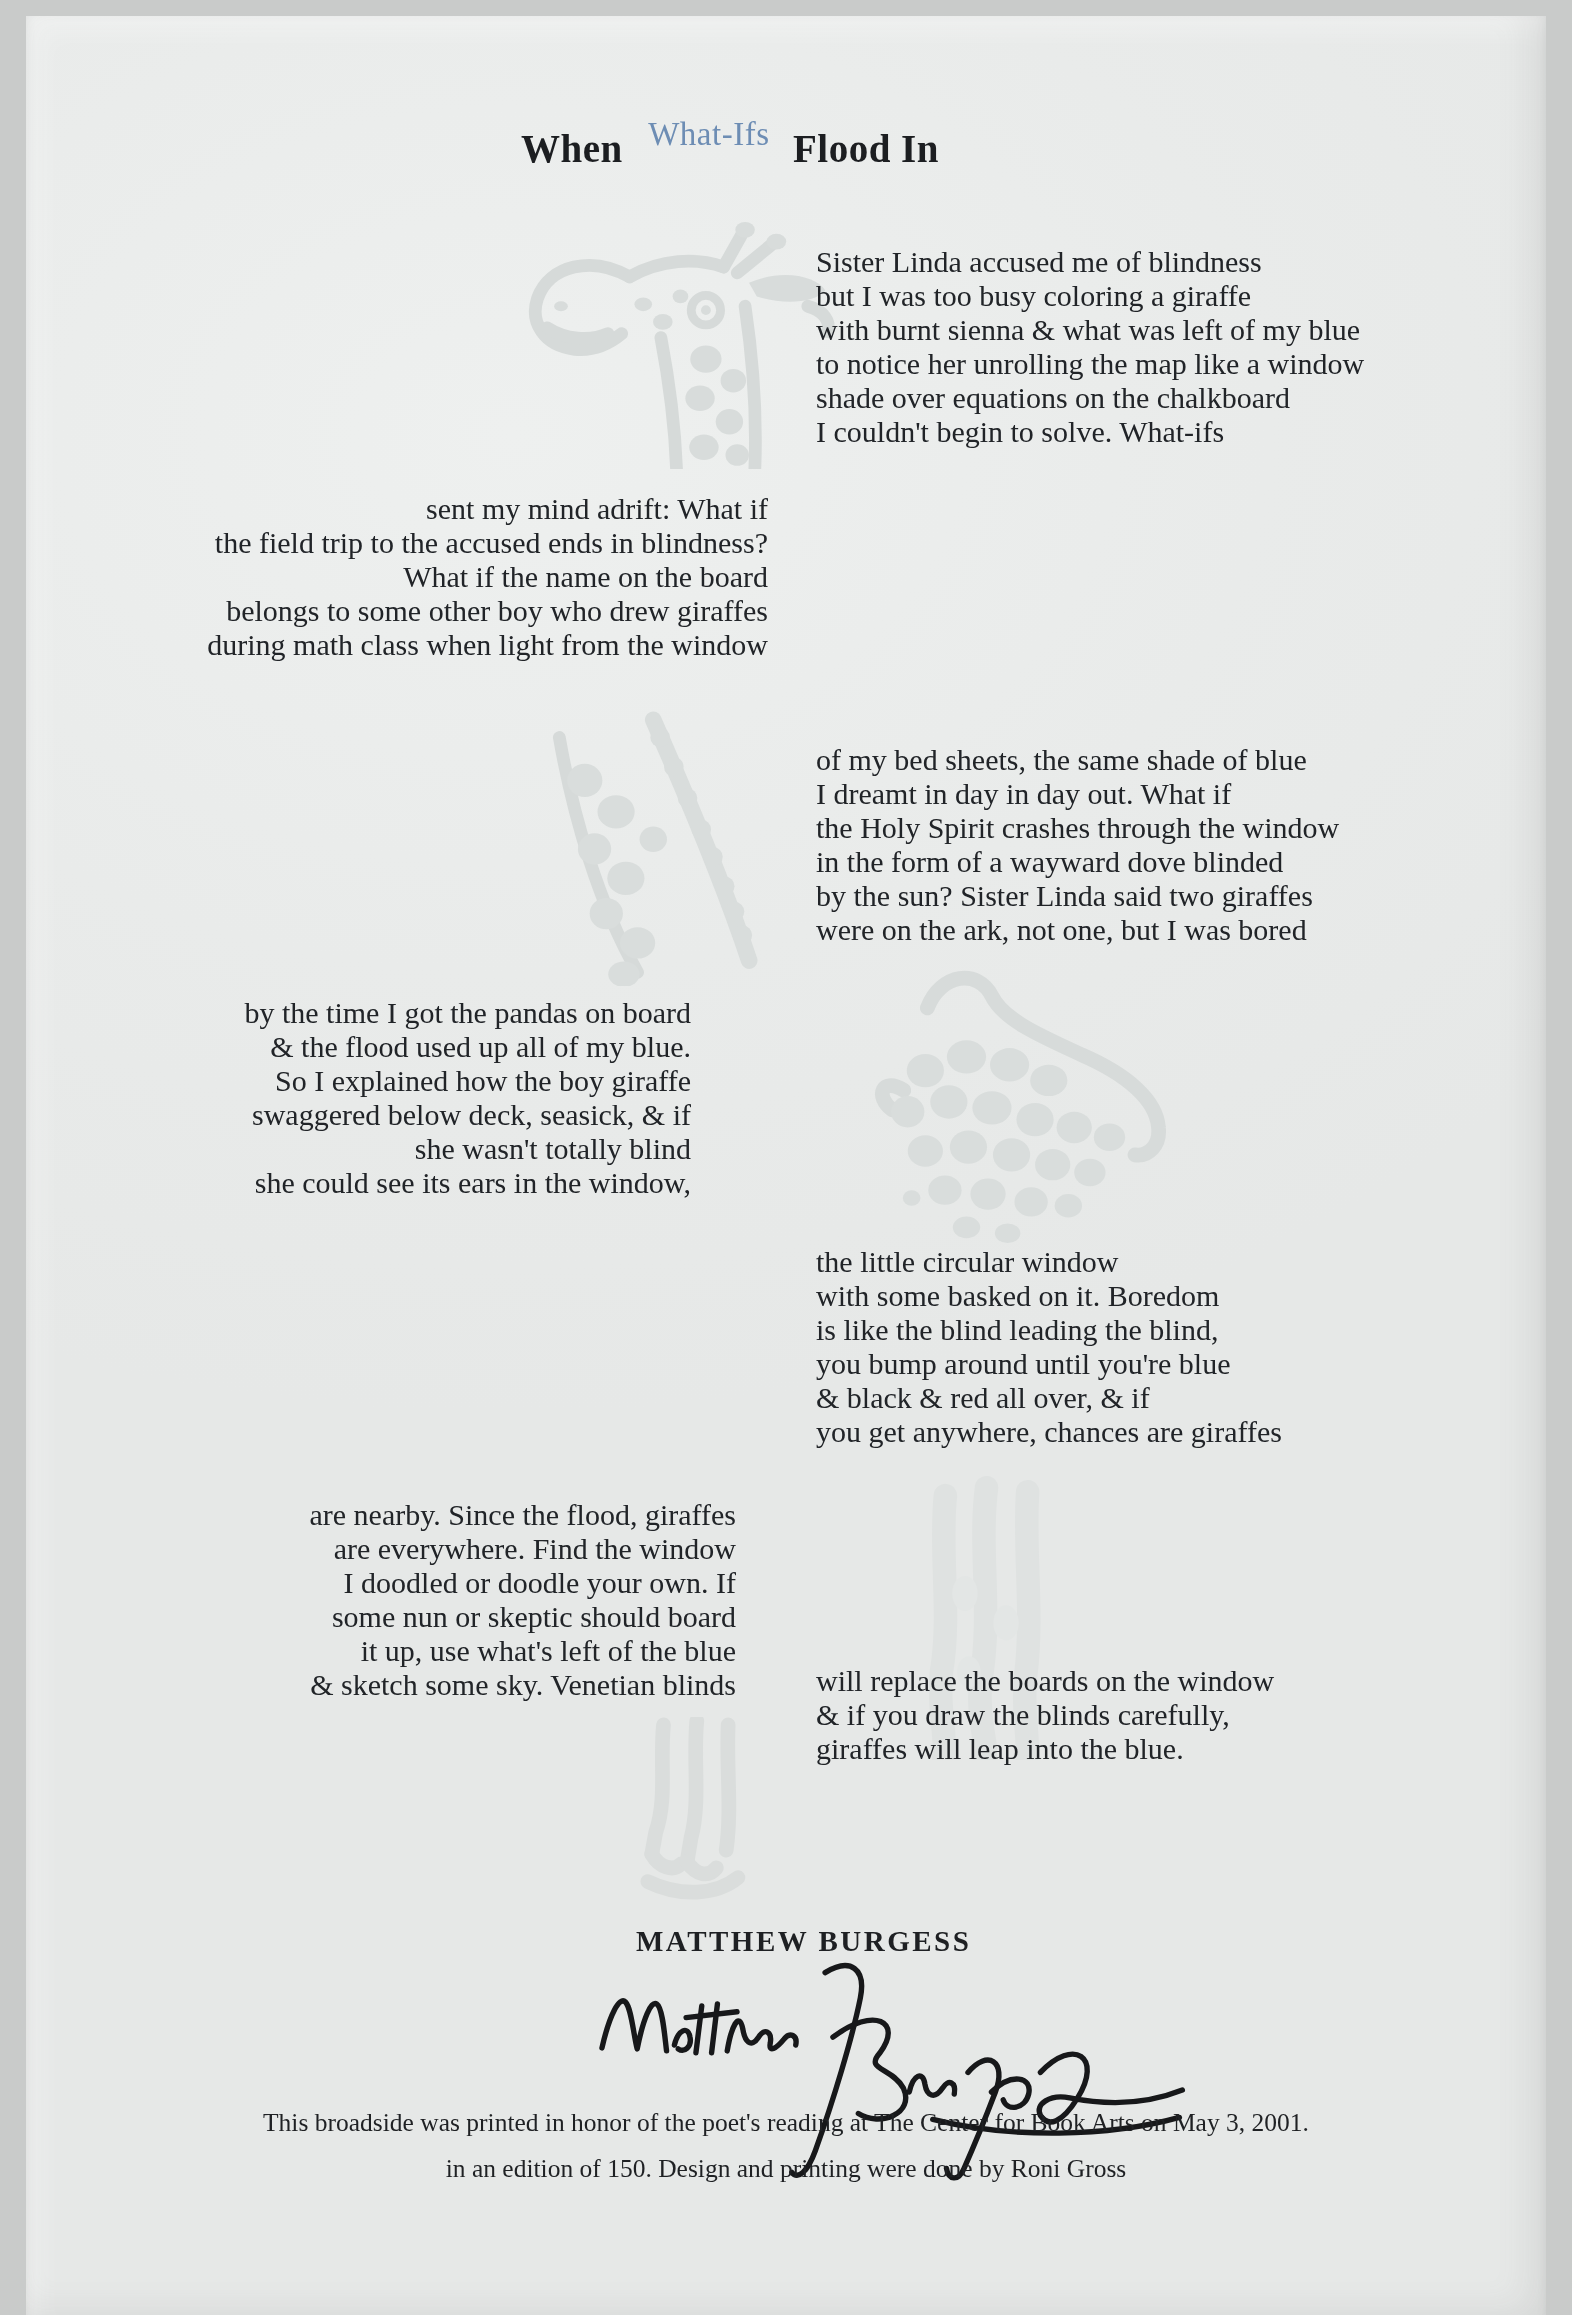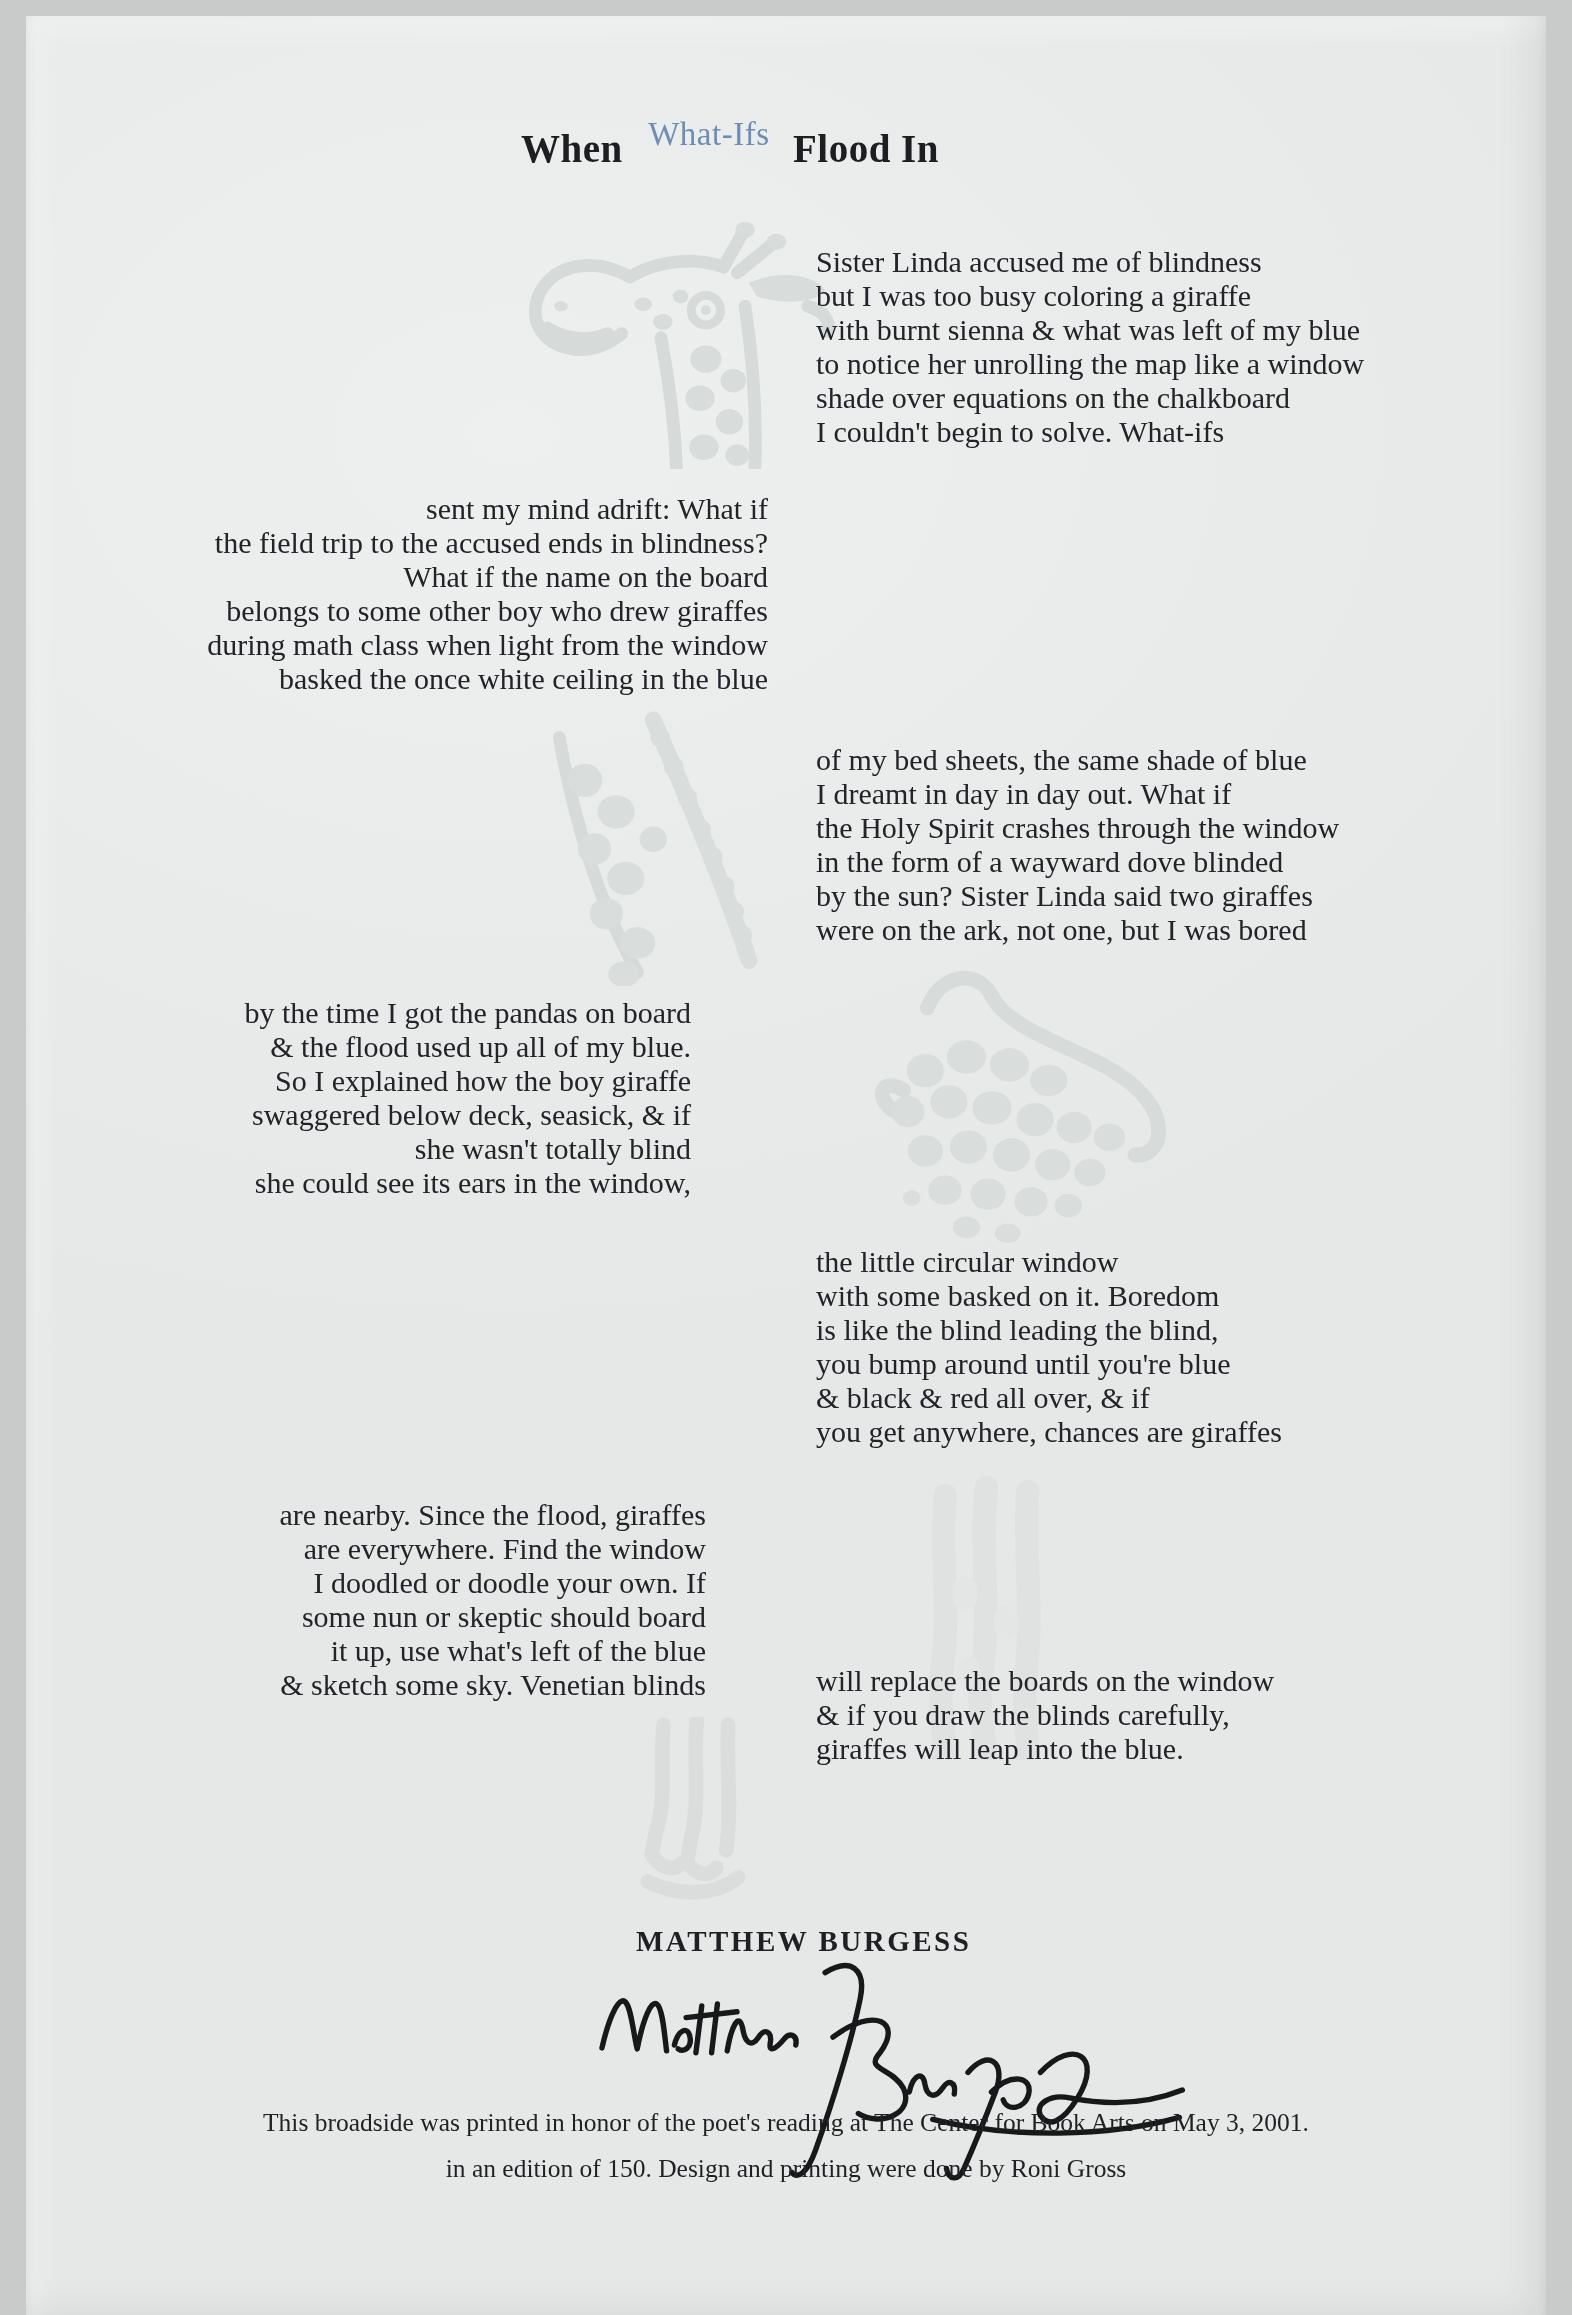--- a/index.html
+++ b/index.html
@@ -112,21 +112,20 @@
     <div>shade over equations on the chalkboard</div>
     <div>I couldn't begin to solve. What-ifs</div>
   </div>
 
   <div class="stanza right" style="right:778px;top:476px;">
     <div>sent my mind adrift: What if</div>
     <div>the field trip to the accused ends in blindness?</div>
     <div>What if the name on the board</div>
     <div>belongs to some other boy who drew giraffes</div>
     <div>during math class when light from the window</div>
-    <div>basked the once white ceiling in the blue</div>
   </div>
 
   <div class="ghost" style="left:482px;top:694px;">
     <svg width="270" height="276" viewBox="0 0 275 282" aria-hidden="true">
       <g fill="none" stroke="#d6dad9" stroke-width="13" stroke-linecap="round">
         <path d="M52,28 C66,108 92,198 132,268"></path>
       </g>
       <g fill="none" stroke="#d9dddc" stroke-width="17" stroke-linecap="round">
         <path d="M148,10 C184,92 220,178 246,256"></path>
       </g>
@@ -219,21 +218,21 @@
         <path d="M122,16 C118,78 128,140 120,204 C116,244 124,268 121,286"></path>
       </g>
       <g fill="#e3e6e5" stroke="none">
         <ellipse cx="58" cy="120" rx="13" ry="18"></ellipse>
         <ellipse cx="100" cy="150" rx="13" ry="18"></ellipse>
         <ellipse cx="62" cy="200" rx="12" ry="16"></ellipse>
       </g>
     </svg>
   </div>
 
-  <div class="stanza right" style="right:840px;top:1482px;">
+  <div class="stanza right" style="right:810px;top:1482px;">
     <div>are nearby. Since the flood, giraffes</div>
     <div>are everywhere. Find the window</div>
     <div>I doodled or doodle your own. If</div>
     <div>some nun or skeptic should board</div>
     <div>it up, use what's left of the blue</div>
     <div>&amp; sketch some sky. Venetian blinds</div>
   </div>
 
   <div class="ghost" style="left:600px;top:1701px;">
     <svg width="123" height="191" viewBox="0 0 125 195" aria-hidden="true">

